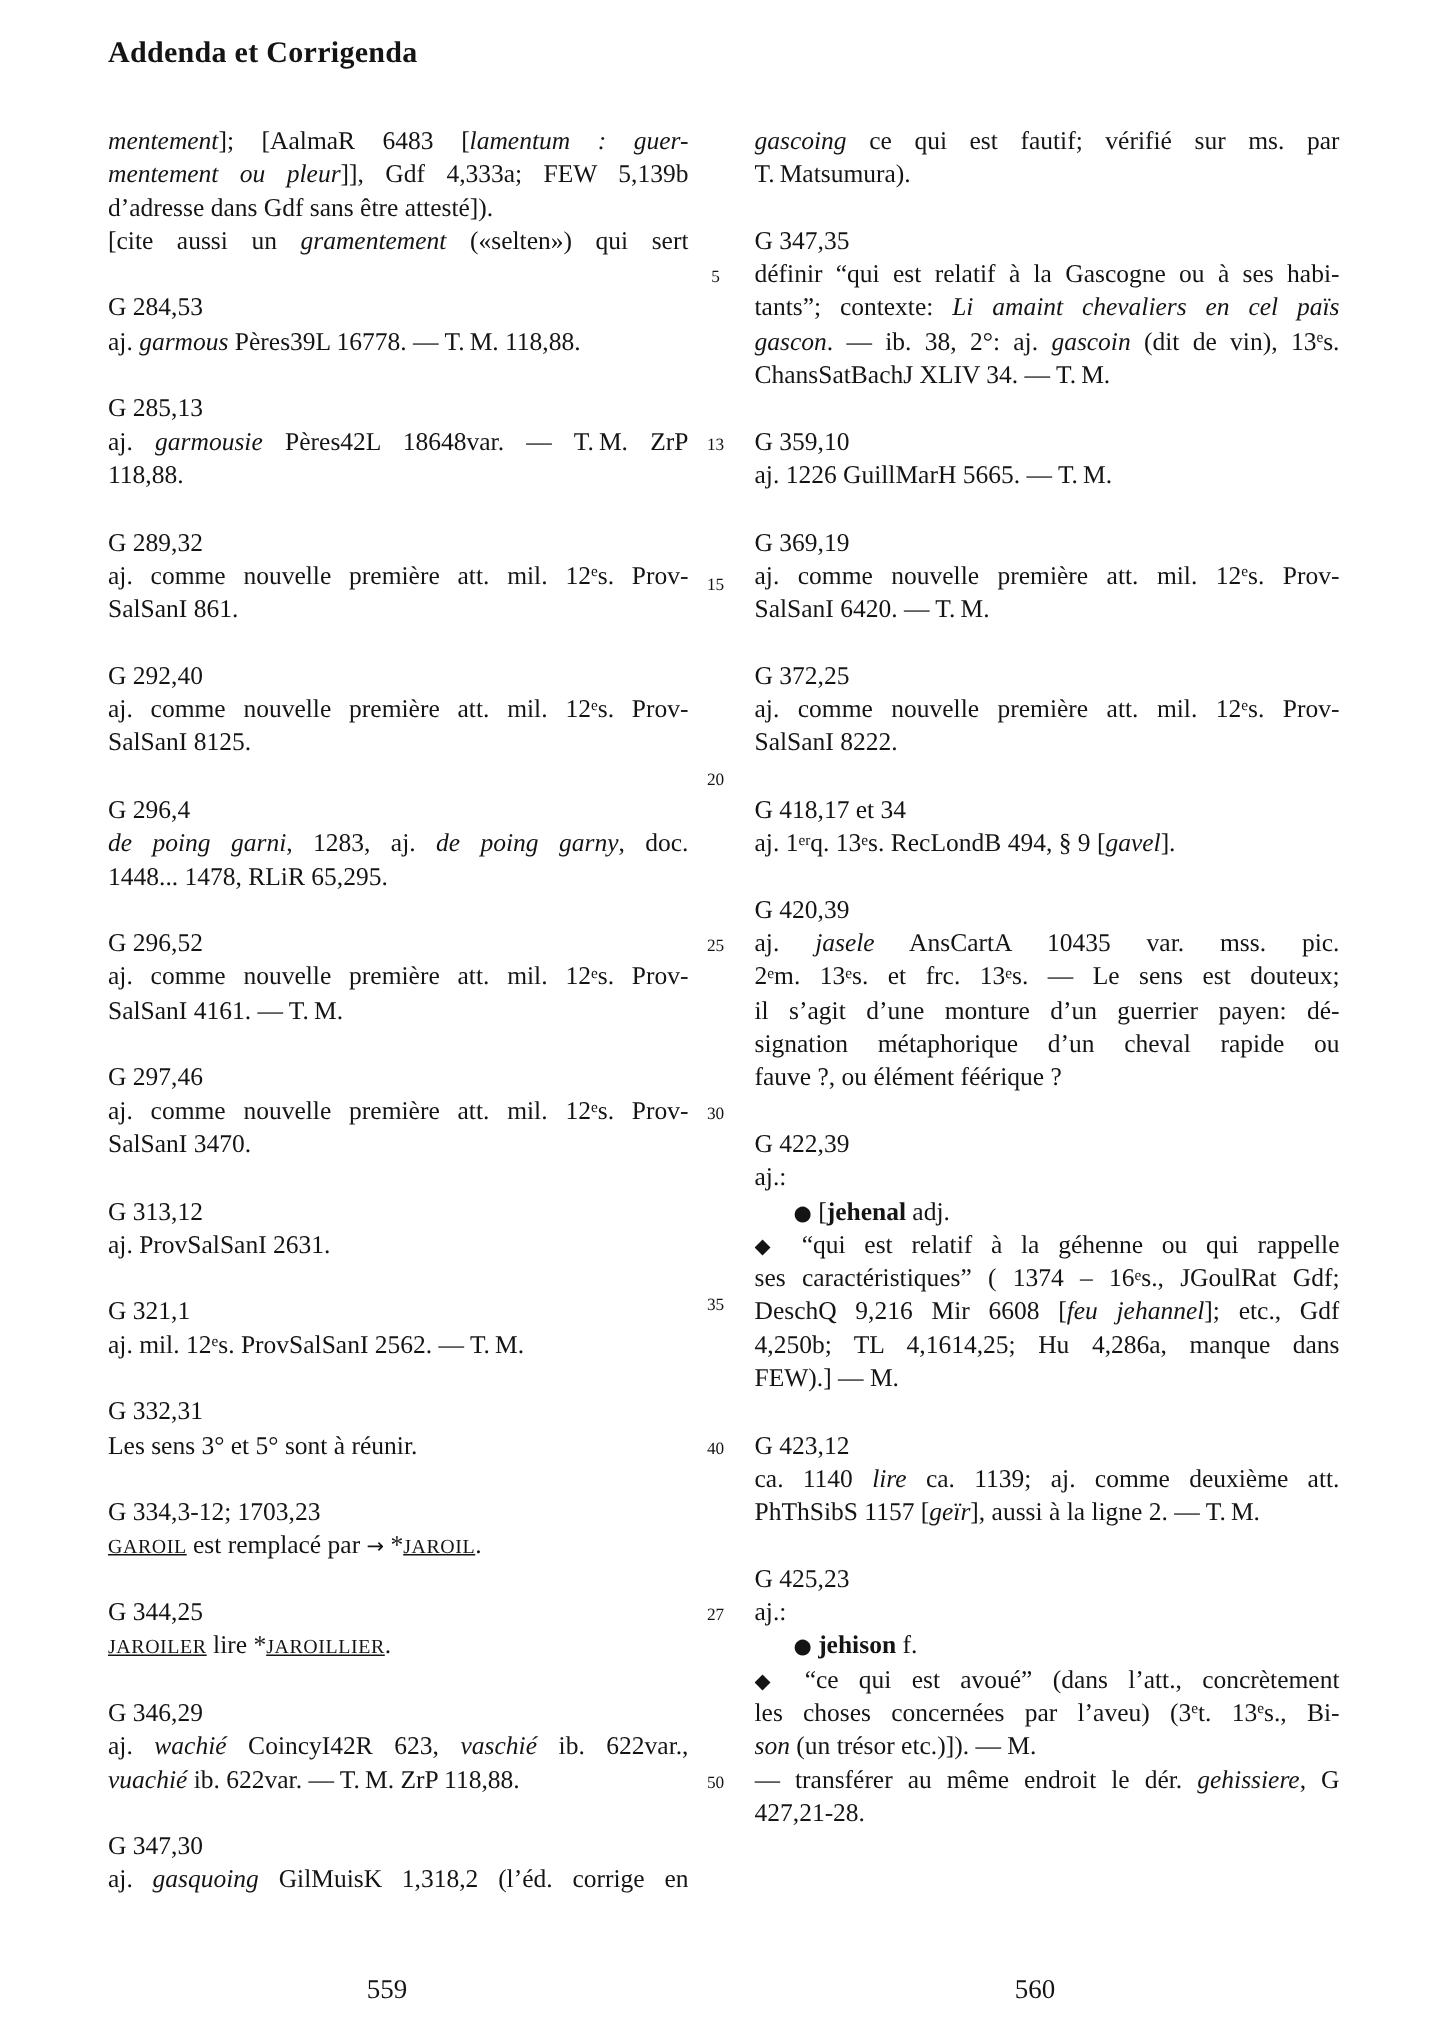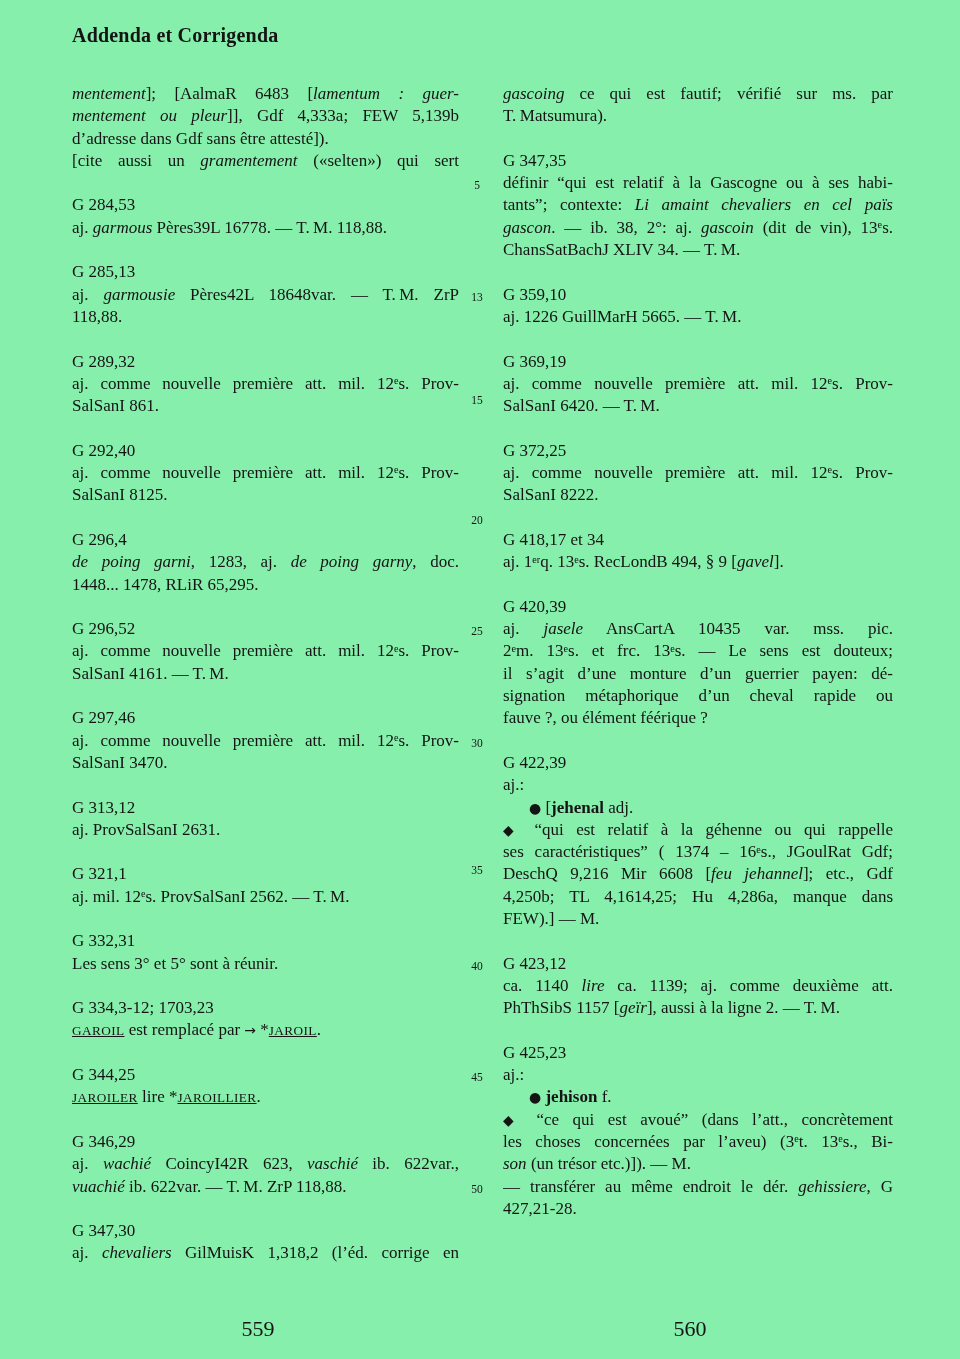--- a/index.html
+++ b/index.html
@@ -1,18 +1,18 @@
 <!DOCTYPE html>
 <html><head>
 <meta charset="utf-8">
 <style>
   html,body{margin:0;padding:0;}
   body{width:960px;height:1359px;background:#e8e8e8;}
   .page{
-    position:relative;width:960px;height:1359px;background:#86efac;
+    position:relative;width:960px;height:1359px;background:#ffffff;
     font-family:"Liberation Serif","DejaVu Serif",serif;color:#141414;
     overflow:hidden;
   }
   .doc-header{
     position:absolute;left:72px;top:24px;
     font-size:20px;font-weight:bold;letter-spacing:0.2px;
   }
   .column{position:absolute;top:83px;}
   .col-left{left:72px;width:387px;}
   .col-right{left:503px;width:390px;}
@@ -26,21 +26,21 @@
   .line span.b{font-weight:bold;}
   .line span.sc{font-size:0.78em;letter-spacing:0.4px;text-decoration:underline;}
   .line span.sup{font-size:0.6em;position:relative;top:-0.45em;letter-spacing:0;}
   .line span.g{font-family:"DejaVu Sans",sans-serif;font-size:0.82em;}
   .gutter{position:absolute;left:460px;top:83px;width:34px;height:1200px;}
   .gutter-num{
     position:absolute;left:0;width:34px;height:22.3px;line-height:22.3px;
     text-align:center;font-size:11.5px;padding-top:2px;color:#141414;
   }
   .page-number{
-    position:absolute;top:1316px;width:60px;text-align:center;font-size:22px;
+    position:absolute;top:1316px;width:60px;text-align:center;font-size:18px;
   }
   .page-number.pn-left{left:228px;}
   .page-number.pn-right{left:660px;}
 </style>
 </head>
 <body>
 
 <div class="page">
   <div class="doc-header">Addenda et Corrigenda</div>
 
@@ -90,33 +90,33 @@
       <div class="line"><span class="sc">GAROIL</span><span> est remplacé par </span><span class="g">→</span><span> *</span><span class="sc">JAROIL</span><span>.</span></div>
       <div class="line"></div>
       <div class="line"><span>G 344,25</span></div>
       <div class="line"><span class="sc">JAROILER</span><span> lire *</span><span class="sc">JAROILLIER</span><span>.</span></div>
       <div class="line"></div>
       <div class="line"><span>G 346,29</span></div>
       <div class="line j"><span>aj. </span><span class="i">wachié</span><span> CoincyI42R 623, </span><span class="i">vaschié</span><span> ib. 622var.,</span></div>
       <div class="line"><span class="i">vuachié</span><span> ib. 622var. — T. M. ZrP 118,88.</span></div>
       <div class="line"></div>
       <div class="line"><span>G 347,30</span></div>
-      <div class="line j"><span>aj. </span><span class="i">chevaliers</span><span> GilMuisK 1,318,2 (l’éd. corrige en</span></div>
+      <div class="line j"><span>aj. </span><span class="i">gasquoing</span><span> GilMuisK 1,318,2 (l’éd. corrige en</span></div>
     </div>
 
   <div class="gutter">
       <div class="gutter-num" style="top: 89.2px;">5</div>
       <div class="gutter-num" style="top: 200.7px;">13</div>
-      <div class="gutter-num" style="top: 304px;">15</div>
+      <div class="gutter-num" style="top: 294px;">15</div>
       <div class="gutter-num" style="top: 423.7px;">20</div>
       <div class="gutter-num" style="top: 535.2px;">25</div>
       <div class="gutter-num" style="top: 646.7px;">30</div>
       <div class="gutter-num" style="top: 758.2px; margin-top: 16px;">35</div>
       <div class="gutter-num" style="top: 869.7px;">40</div>
-      <div class="gutter-num" style="top: 981.2px;">45</div>
+      <div class="gutter-num" style="top: 981.2px;">27</div>
       <div class="gutter-num" style="top: 1092.7px;">50</div>
     </div>
 
   <div class="column col-right">
       <div class="line j"><span class="i">gascoing</span><span> ce qui est fautif; vérifié sur ms. par</span></div>
       <div class="line"><span>T. Matsumura).</span></div>
       <div class="line"></div>
       <div class="line"><span>G 347,35</span></div>
       <div class="line j"><span>définir “qui est relatif à la Gascogne ou à ses habi-</span></div>
       <div class="line j"><span>tants”; contexte: </span><span class="i">Li amaint chevaliers en cel païs</span></div>

